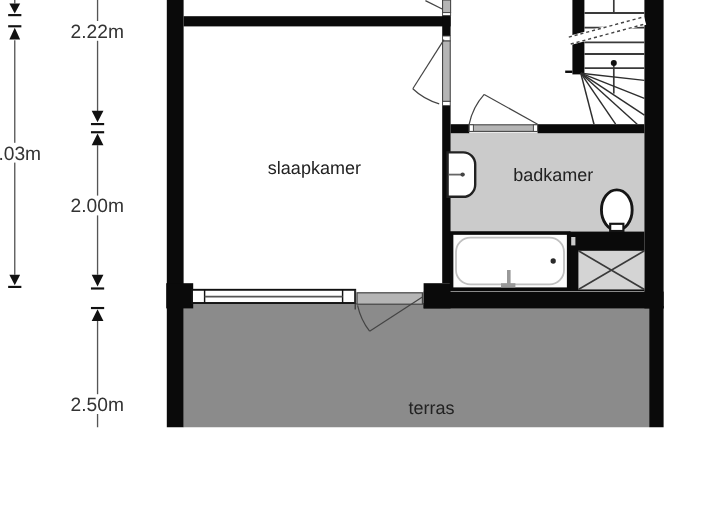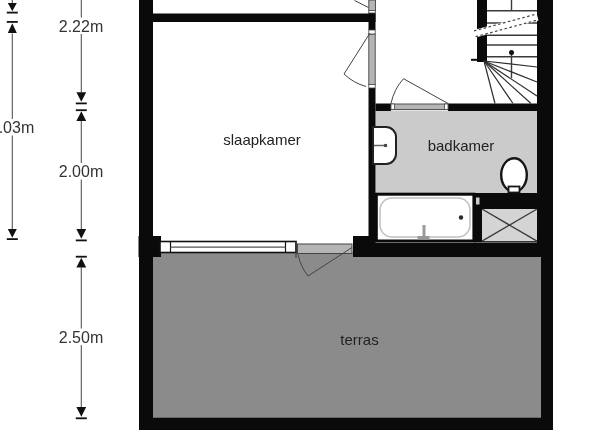--- a/index.html
+++ b/index.html
@@ -1,16 +1,16 @@
 <!DOCTYPE html>
 <html><head>
 <meta charset="utf-8">
 <style>
   html,body{margin:0;padding:0;background:#fff;}
-  #c{position:relative;width:600px;height:434px;overflow:hidden;}
+  #c{position:relative;width:600px;height:356px;overflow:hidden;}
   svg{display:block;}
   text{font-family:"Liberation Sans",sans-serif;}
 </style>
 </head>
 <body>
 <div id="c">
 <svg width="600" height="434" viewBox="0 0 600 434">
   <rect x="0" y="0" width="600" height="434" fill="#ffffff"></rect>
 
   <rect x="153" y="252.5" width="388" height="165" fill="#8b8b8b"></rect>

